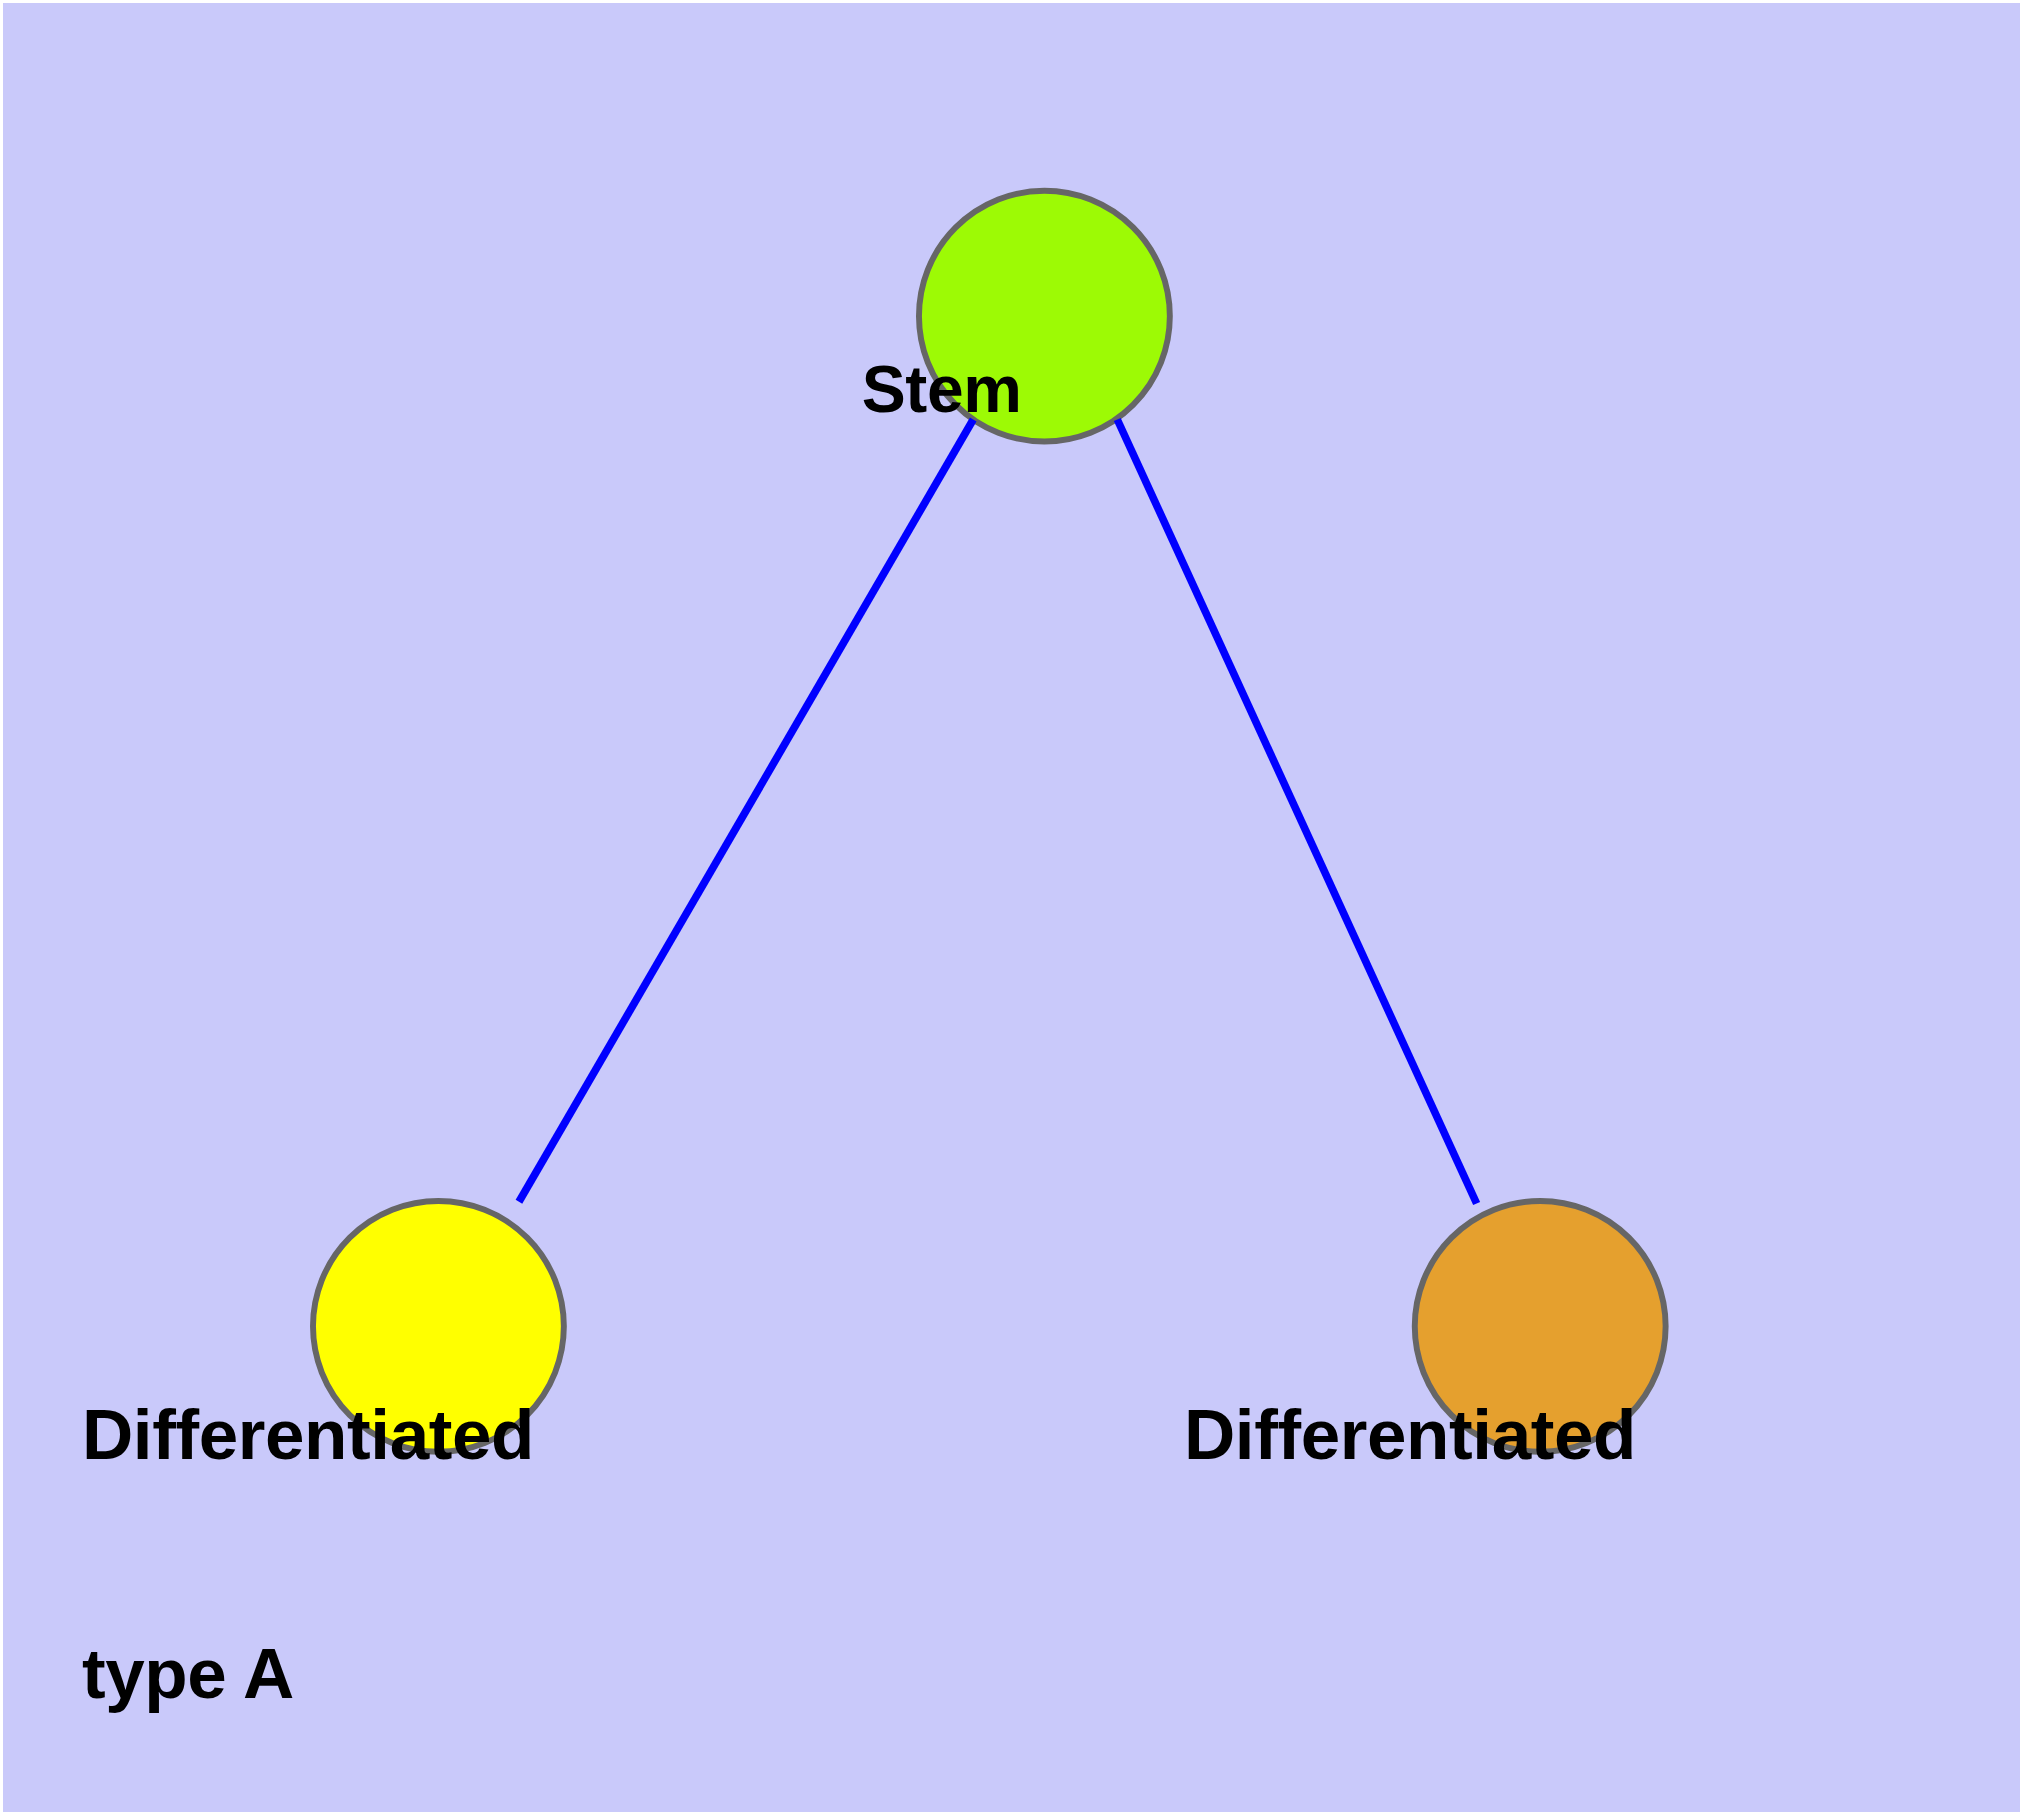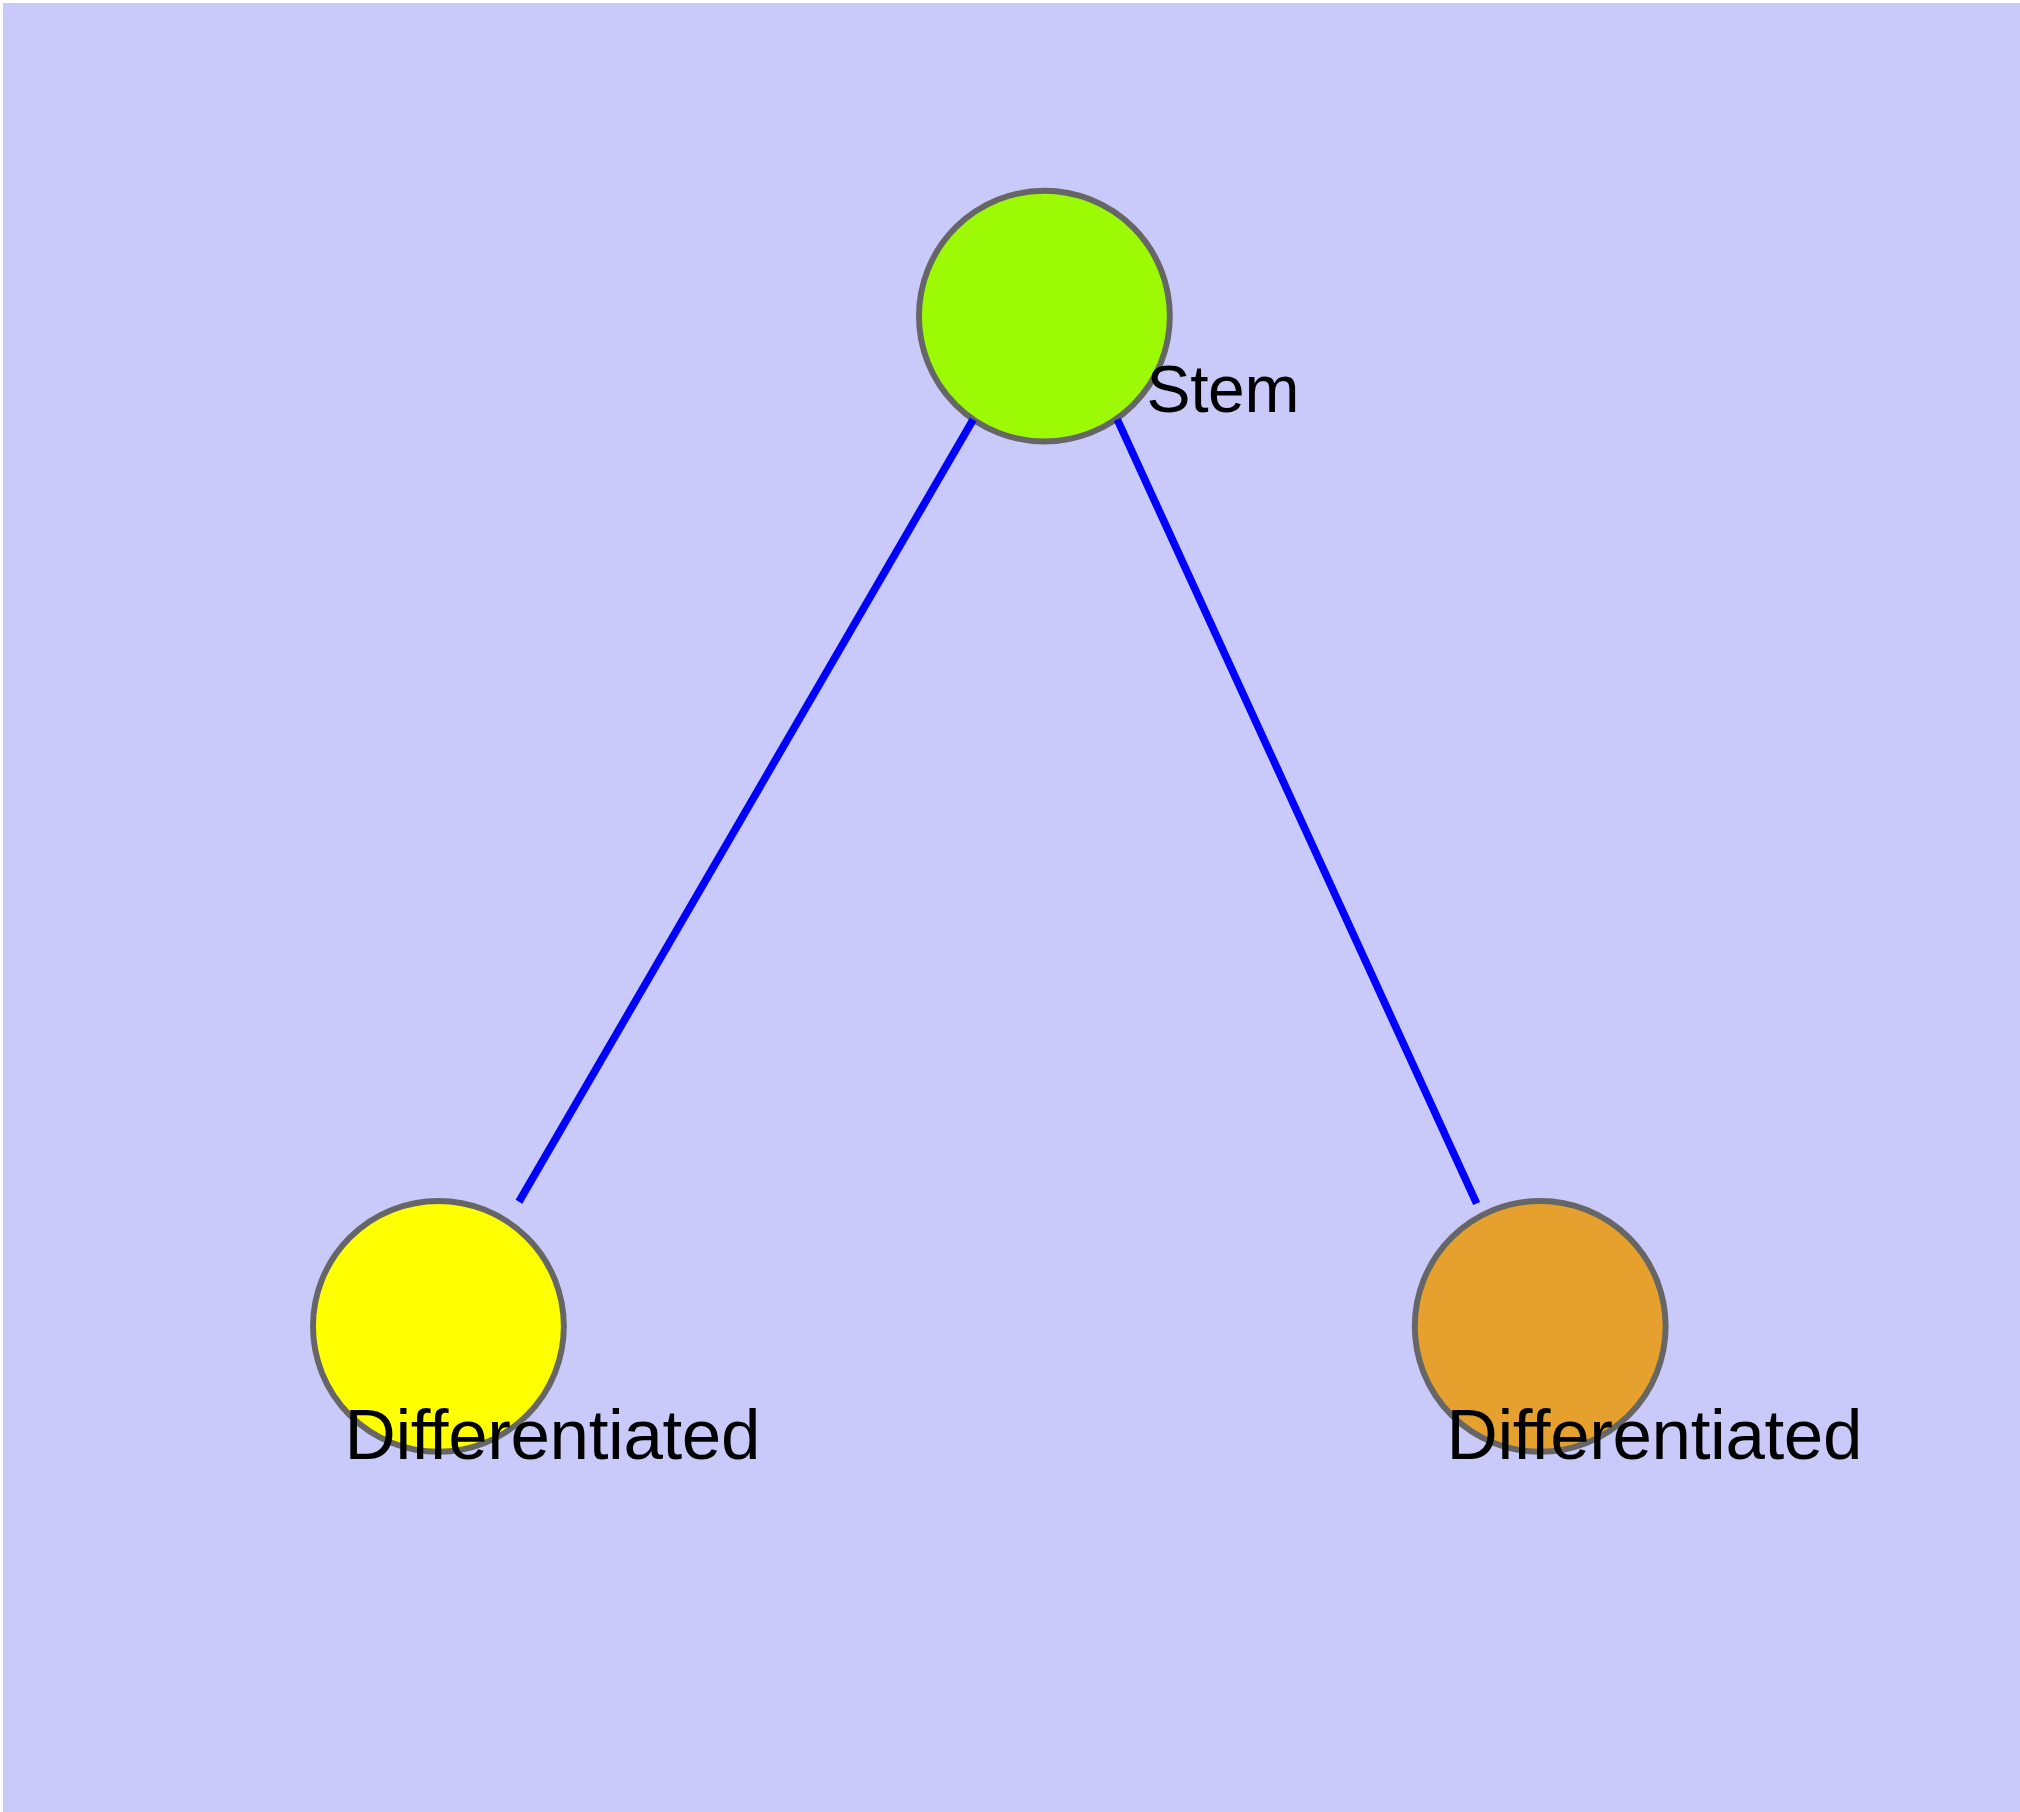--- a/index.html
+++ b/index.html
@@ -28,24 +28,24 @@
     position: absolute;
     left: 0;
     top: 0;
     width: 2021px;
     height: 1812px;
     overflow: visible;
   }
   .node-label {
     position: absolute;
     color: #000000;
-    font-weight: normal;
+    font-weight: bold;
     font-size: 66px;
     line-height: 1.12;
-    text-align: right;
+    text-align: left;
     white-space: pre;
     letter-spacing: -0.4px;
     pointer-events: none;
   }
   .node-label.two-line {
     font-size: 71px;
     line-height: 1.12;
   }
 </style>
 </head>
@@ -69,20 +69,21 @@
     </g>
 
   </svg>
 
   <div class="node-label" style="left: 790px; top: 279px; width: 509px; color: rgb(0, 0, 0);">
     <span>Stem</span>
   </div>
 
   <div class="node-label two-line" style="left: 82px; top: 1236px; width: 678px; color: rgb(0, 0, 0);">
     <div>Differentiated</div>
+    <div>type A</div>
   </div>
 
   <div class="node-label two-line" style="left: 1184px; top: 1236px; width: 678px; color: rgb(0, 0, 0);">
     <div>Differentiated</div>
   </div>
 
 </div>
 
 
 </body></html>

